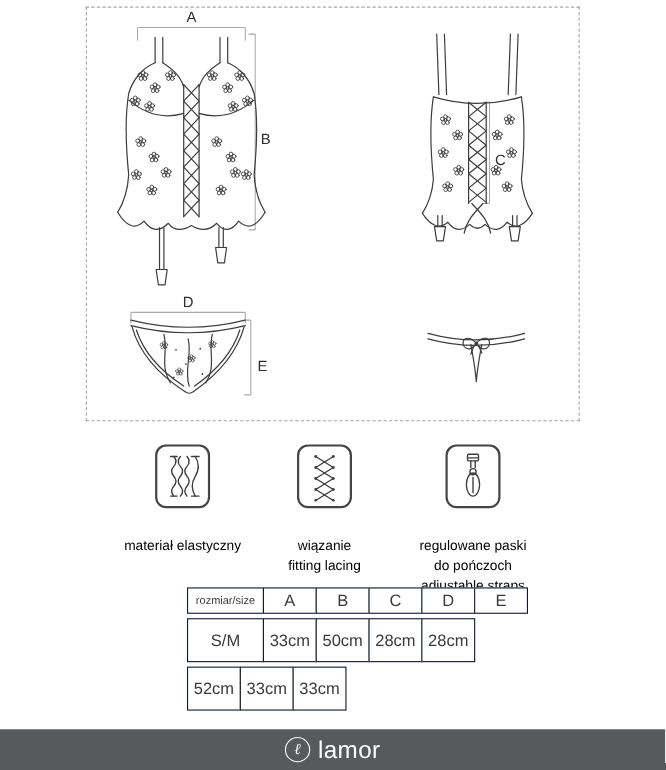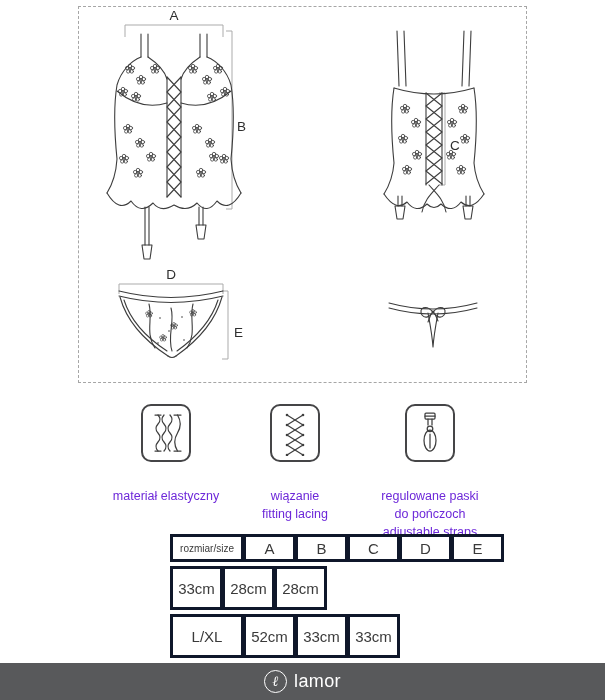--- a/index.html
+++ b/index.html
@@ -16,40 +16,40 @@
   .dot{fill:#3d3d3d;stroke:none;}
   .dimtext{font-family:"Liberation Sans",sans-serif;font-size:13.5px;fill:#2e2e2e;stroke:none;}
 
   
   .feature{position:absolute;width:180px;text-align:center;}
   .icon-box{width:46px;height:54px;border:2px solid #454547;border-radius:10px;
             margin:0 auto;display:flex;align-items:center;justify-content:center;background:#fff;}
   .ic{stroke:#3f3f3f;stroke-width:1.6;fill:none;stroke-linecap:round;stroke-linejoin:round;}
   .ic.w{stroke-width:1.25;}
   .icd{fill:#3f3f3f;stroke:none;}
-  .caption{margin-top:25px;font-size:12.5px;line-height:1.45;color:#6d28d9;}
+  .caption{margin-top:25px;font-size:12.5px;line-height:1.45;color:#000000;}
 
   
   .tbl{position:absolute;left:170px;top:534px;}
   .trow{display:flex;margin-bottom:4px;}
-  .tc{border:3px solid #0f172a;width:47px;height:38px;margin-left:-1px;background:#fff;
+  .tc{border:1px solid #0f172a;width:47px;height:38px;margin-left:-1px;background:#fff;
       display:flex;align-items:center;justify-content:center;font-size:15px;color:#3a3a3a;}
   .trow .tc:first-child{margin-left:0;}
   .tc.c0{width:68px;}
   .head .tc{height:22px;}
   .head .tc.c0{font-size:10px;}
 
   
   .footer{position:absolute;left:0;right:0;bottom:0;height:37px;background:#58595b;
           display:flex;align-items:center;justify-content:center;}
   .brand{display:flex;align-items:center;gap:7px;color:#fff;}
   .logo-circle{width:21px;height:21px;border:1.5px solid #fff;border-radius:50%;
                display:flex;align-items:center;justify-content:center;
                font-family:"Liberation Serif",serif;font-style:italic;font-size:14px;line-height:1;}
-  .brand-name{font-size:18px;letter-spacing:.4px;}
+  .brand-name{font-size:22px;letter-spacing:.4px;}
 </style>
 </head>
 <body>
 
 <div id="page">
 
   <div class="diagram-panel">
     <svg class="diagram-svg" viewBox="0 0 447 375">
       <defs>
         <g id="fl" fill="none" stroke-width="0.8">
@@ -223,26 +223,27 @@
   <div class="tbl">
     <div class="trow head">
       <div class="tc c0">rozmiar/size</div>
       <div class="tc">A</div>
       <div class="tc">B</div>
       <div class="tc">C</div>
       <div class="tc">D</div>
       <div class="tc">E</div>
     </div>
     <div class="trow">
+      <div class="tc c0">S/M</div>
       <div class="tc">33cm</div>
+      <div class="tc">50cm</div>
       <div class="tc">28cm</div>
       <div class="tc">28cm</div>
     </div>
     <div class="trow">
-      <div class="tc c0">L/XL</div>
       <div class="tc">52cm</div>
       <div class="tc">33cm</div>
       <div class="tc">33cm</div>
     </div>
   </div>
 
   <div class="footer">
     <div class="brand">
       <span class="logo-circle">
         <span>ℓ</span>

